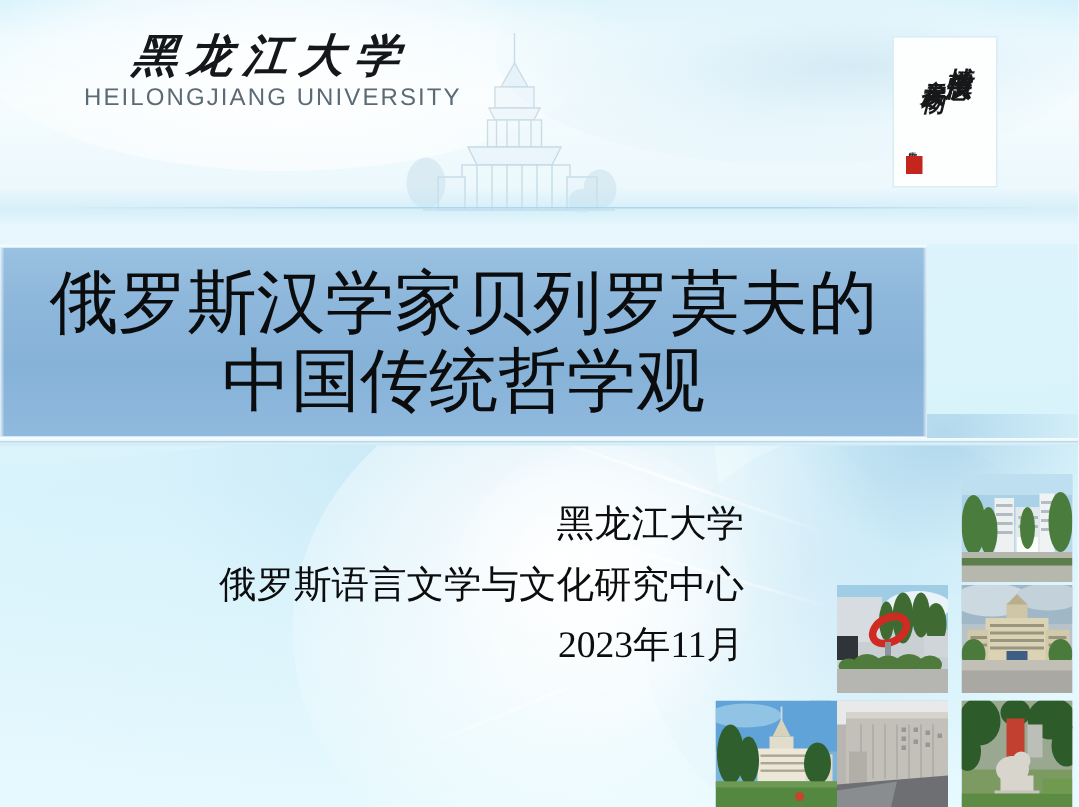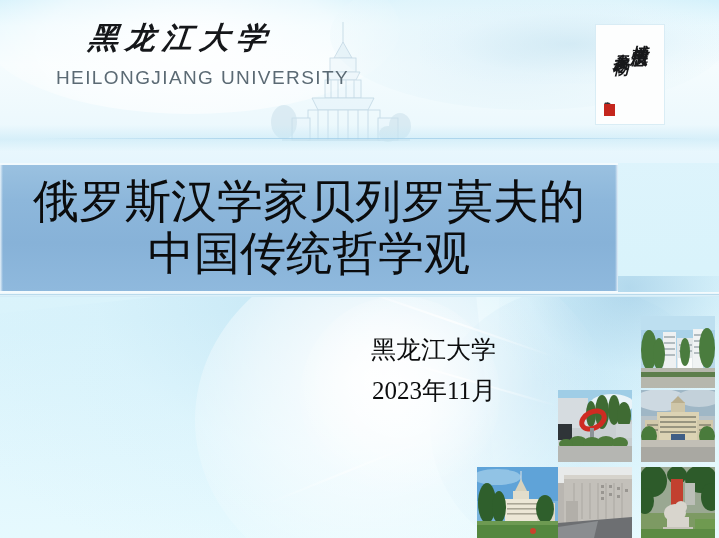--- a/index.html
+++ b/index.html
@@ -120,23 +120,23 @@
     font-size: 30px;
     font-weight: bold;
     font-style: italic;
     letter-spacing: 7px;
     color: #15171a;
     line-height: 1.05;
     white-space: nowrap;
     transform: skewX(-6deg);
   }
   .logo-en {
-    margin-top: 13px;
+    margin-top: 3px;
     font-family: "Liberation Sans", sans-serif;
-    font-size: 19px;
+    font-size: 16px;
     letter-spacing: 1.4px;
     color: #5b6a74;
     white-space: nowrap;
   }
 
   .building {
     position: absolute;
     left: 268px; top: 18px;
     width: 150px; height: 128px;
     opacity: 0.42;
@@ -345,20 +345,21 @@
     <div class="inner-edge-r"></div>
     <div class="title-text">
       <div>俄罗斯汉学家贝列罗莫夫的</div>
       <div>中国传统哲学观</div>
     </div>
   </div>
   <div class="band-divider"></div>
 
   <div class="body-text">
     <div class="body-line l1">黑龙江大学</div>
+    <div class="body-line l2">俄罗斯语言文学与文化研究中心</div>
     <div class="body-line l4">2023年11月</div>
   </div>
 
   <div class="photo p-campus">
     <svg class="ph-svg" viewBox="0 0 74 72" preserveAspectRatio="none" xmlns="http://www.w3.org/2000/svg">
       <rect width="74" height="72" fill="#b9d8ea"></rect>
       <rect width="74" height="34" fill="#a9d2e8"></rect>
       <rect y="0" width="74" height="14" fill="#bddff0"></rect>
       <rect x="22" y="16" width="13" height="36" fill="#eef1f2"></rect>
       <rect x="36" y="22" width="16" height="30" fill="#e3e8ea"></rect>

